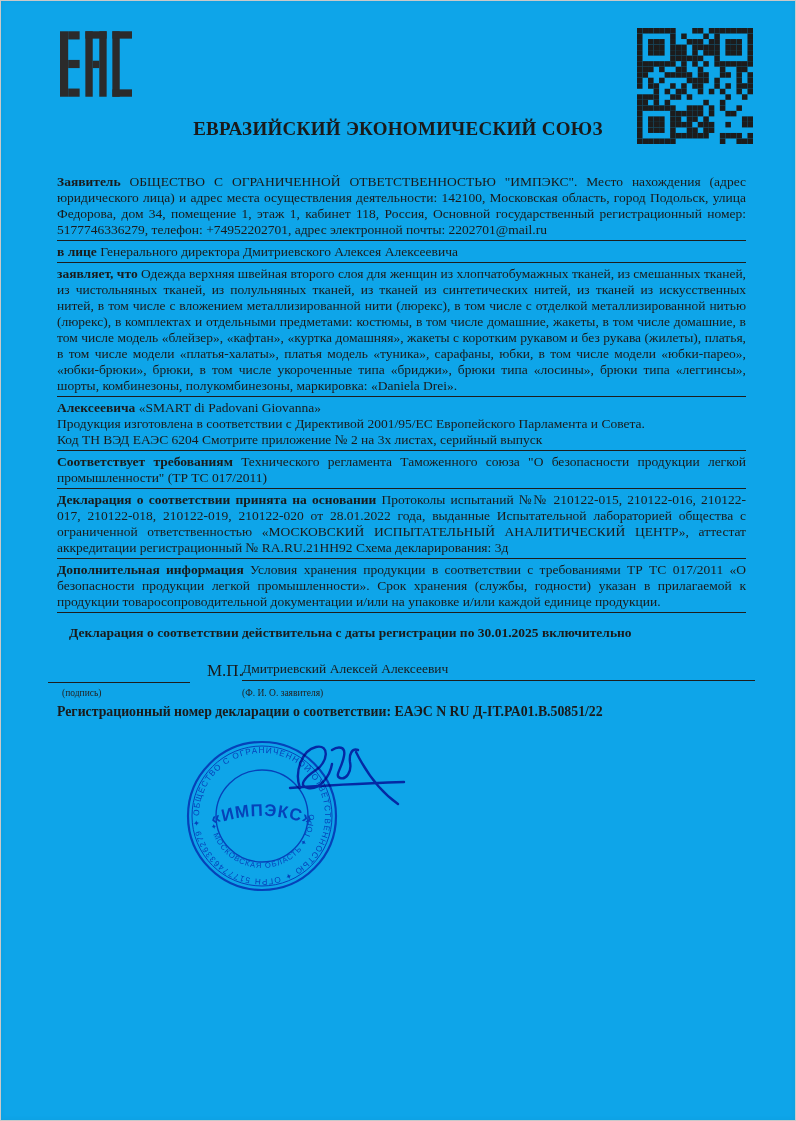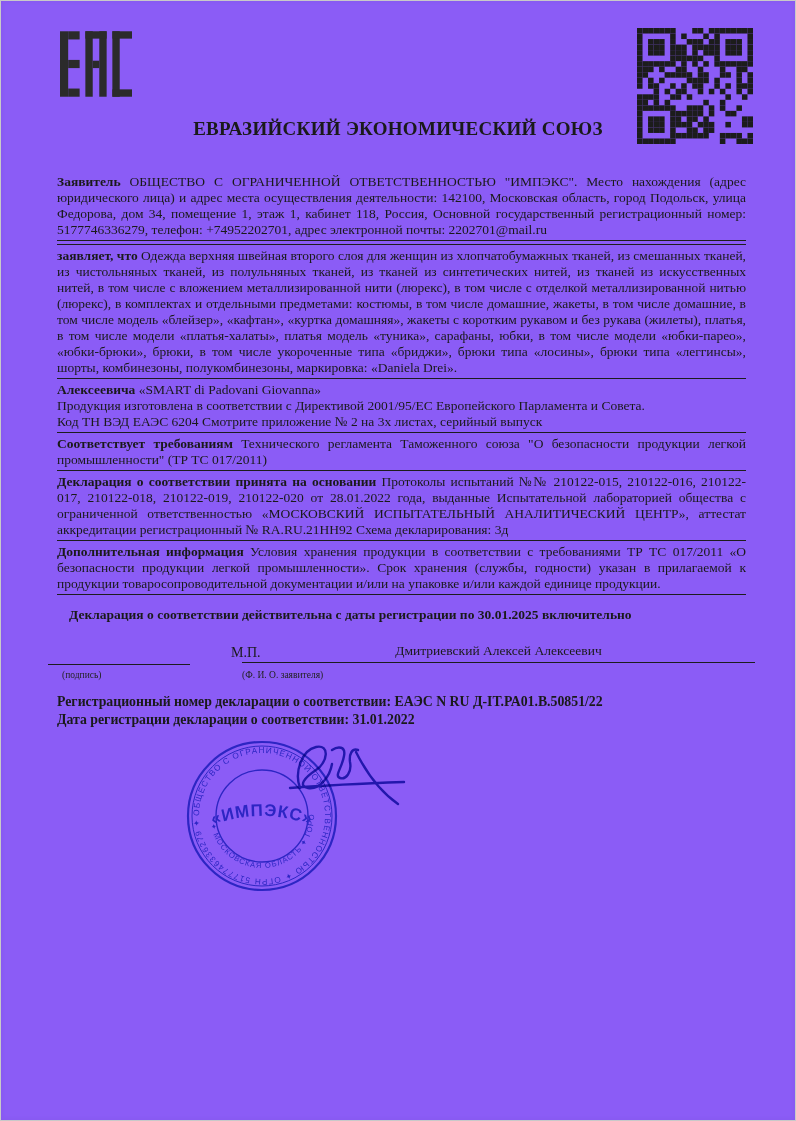--- a/index.html
+++ b/index.html
@@ -1,21 +1,21 @@
 <!DOCTYPE html>
 <html><head>
 <meta charset="utf-8">
 <style>
   html,body{margin:0;padding:0;}
   body{
     width:796px;height:1121px;position:relative;background:#fdfdfd;
     font-family:"Liberation Serif", serif;color:#1a1a1a;overflow:hidden;
   }
   .page{
-    position:absolute;inset:0;background:#8b5cf6;
+    position:absolute;inset:0;background:#0ea5e9;
     box-shadow:inset 0 0 0 1px #c9c9c9, inset 0 0 6px rgba(0,0,0,.06);
     text-decoration:underline;
   }
   .eac{position:absolute;left:60px;top:25px;}
   .qr{position:absolute;left:637px;top:28px;}
   .title{
     position:absolute;left:0;top:118px;width:796px;text-align:center;
     font-weight:bold;font-size:19px;line-height:22px;letter-spacing:.3px;
   }
   .content{
@@ -24,25 +24,25 @@
   }
   .para{margin:0;text-align:justify;}
   .line{margin:0;text-align:left;}
   .rule{border-bottom:1.6px solid #1d1d1d;margin:2px 0 3px 0;}
   .rule.thin{border-bottom-width:1px;}
   b.lead{font-weight:bold;}
   .validity{font-weight:bold;margin:12px;}
   .sigblock{position:relative;height:50px;margin-top:2px;}
   .sig-line-left{position:absolute;left:-9px;top:29px;width:142px;border-bottom:1.3px solid #1d1d1d;}
   .sig-cap-left{position:absolute;left:5px;top:32px;width:130px;text-align:left;font-size:9.5px;color:#222;}
-  .mp{position:absolute;left:150px;top:10px;font-size:14px;margin-left:24px;}
-  .sig-name{position:absolute;left:185px;top:8px;width:513px;text-align:center;border-bottom:1.3px solid #1d1d1d;padding-bottom:3px;font-size:13.5px;}
+  .mp{position:absolute;left:150px;top:10px;font-size:17px;}
+  .sig-name{position:absolute;left:185px;top:8px;width:513px;border-bottom:1.3px solid #1d1d1d;padding-bottom:3px;font-size:13.5px;}
   .sig-cap-right{position:absolute;left:185px;top:32px;width:513px;font-size:9.5px;color:#222;}
   .regline{margin:0;font-weight:bold;font-size:13.8px;line-height:17.5px;}
-  .regblock{margin-top:8px;}
+  .regblock{margin-top:0;}
   .stamp{position:absolute;left:183px;top:737px;mix-blend-mode:multiply;opacity:.88;}
   .signature{position:absolute;left:286px;top:742px;mix-blend-mode:multiply;}
 </style>
 </head>
 <body>
 
 <div class="page">
 
   <svg class="eac" width="72" height="78" viewBox="0 0 88 80">
     <g fill="#2b2b2b">
@@ -309,20 +309,21 @@
 
   <div class="title">
     <div>ЕВРАЗИЙСКИЙ ЭКОНОМИЧЕСКИЙ СОЮЗ</div>
   </div>
 
   <div class="content">
 
     <p class="para"><b class="lead">Заявитель</b> <span>ОБЩЕСТВО С ОГРАНИЧЕННОЙ ОТВЕТСТВЕННОСТЬЮ "ИМПЭКС". Место нахождения (адрес юридического лица) и адрес места осуществления деятельности: 142100, Московская область, город Подольск, улица Федорова, дом 34, помещение 1, этаж 1, кабинет 118, Россия, Основной государственный регистрационный номер: 5177746336279, телефон: +74952202701, адрес электронной почты: 2202701@mail.ru</span></p>
     <div class="rule thin"></div>
 
+    <p class="line"><b class="lead">в лице</b> <span>Генерального директора Дмитриевского Алексея Алексеевича</span></p>
     <div class="rule"></div>
 
     <p class="para"><b class="lead">заявляет, что</b> <span>Одежда верхняя швейная второго слоя для женщин из хлопчатобумажных тканей, из смешанных тканей, из чистольняных тканей, из полульняных тканей, из тканей из синтетических нитей, из тканей из искусственных нитей, в том числе с вложением металлизированной нити (люрекс), в том числе с отделкой металлизированной нитью (люрекс), в комплектах и отдельными предметами: костюмы, в том числе домашние, жакеты, в том числе домашние, в том числе модель «блейзер», «кафтан», «куртка домашняя», жакеты с коротким рукавом и без рукава (жилеты), платья, в том числе модели «платья-халаты», платья модель «туника», сарафаны, юбки, в том числе модели «юбки-парео», «юбки-брюки», брюки, в том числе укороченные типа «бриджи», брюки типа «лосины», брюки типа «леггинсы», шорты, комбинезоны, полукомбинезоны, маркировка: «Daniela Drei».</span></p>
     <div class="rule"></div>
 
     <p class="line"><b class="lead">Алексеевича</b> <span>«SMART di Padovani Giovanna»</span></p>
     <p class="line">Продукция изготовлена в соответствии с Директивой 2001/95/ЕС Европейского Парламента и Совета.</p>
     <p class="line">Код ТН ВЭД ЕАЭС 6204 Смотрите приложение № 2 на 3х листах, серийный выпуск</p>
     <div class="rule"></div>
 
@@ -340,21 +341,20 @@
     <div class="sigblock">
       <div class="sig-line-left"></div>
       <div class="sig-cap-left">(подпись)</div>
       <div class="mp">М.П.</div>
       <div class="sig-name">Дмитриевский Алексей Алексеевич</div>
       <div class="sig-cap-right">(Ф. И. О. заявителя)</div>
     </div>
 
     <div class="regblock">
       <p class="regline">Регистрационный номер декларации о соответствии: ЕАЭС N RU Д-IT.РА01.В.50851/22</p>
-      <p class="regline">Дата регистрации декларации о соответствии: 31.01.2022</p>
     </div>
   </div>
 
   <svg class="signature" width="150" height="64" viewBox="0 0 150 64">
     <g fill="none" stroke="#3f3fb4" stroke-width="2.4" stroke-linecap="round">
       <path d="M14,46 C8,30 16,8 30,5 C44,2 42,20 30,28 C18,36 12,44 22,46 C34,48 44,34 46,22"></path>
       <path d="M46,8 C52,4 60,4 58,14 C56,26 48,34 54,36 C60,38 66,30 64,20 C63,12 66,6 72,8"></path>
       <path d="M4,46 C30,44 60,42 118,40"></path>
       <path d="M70,10 C78,26 92,48 112,62"></path>
     </g>

